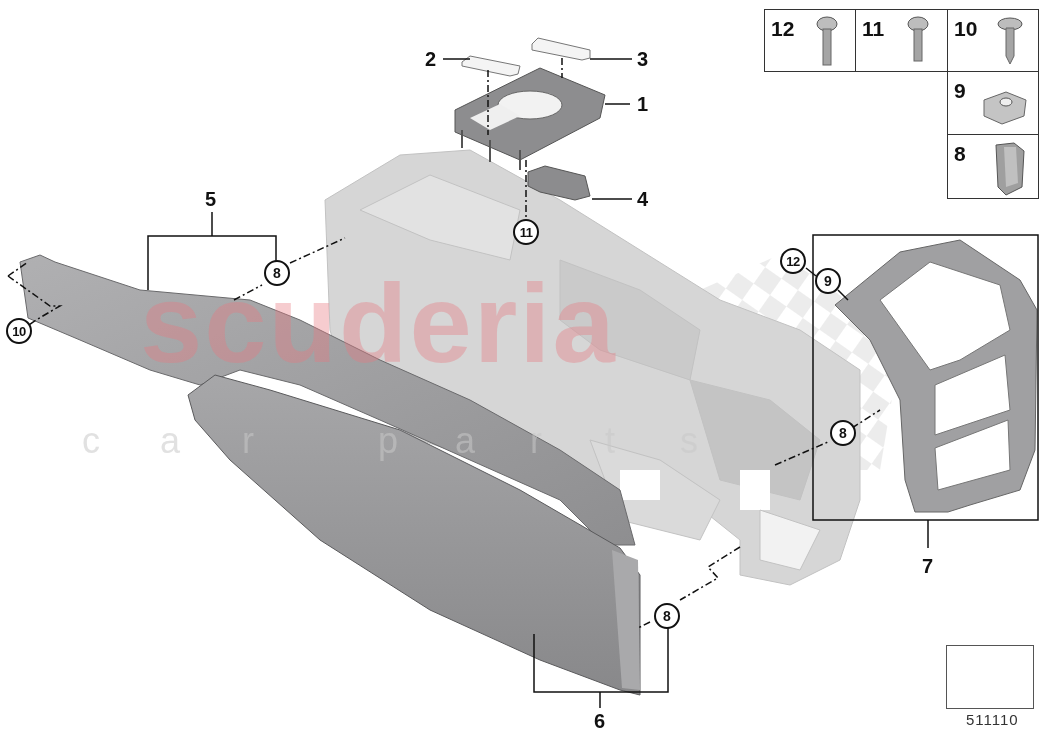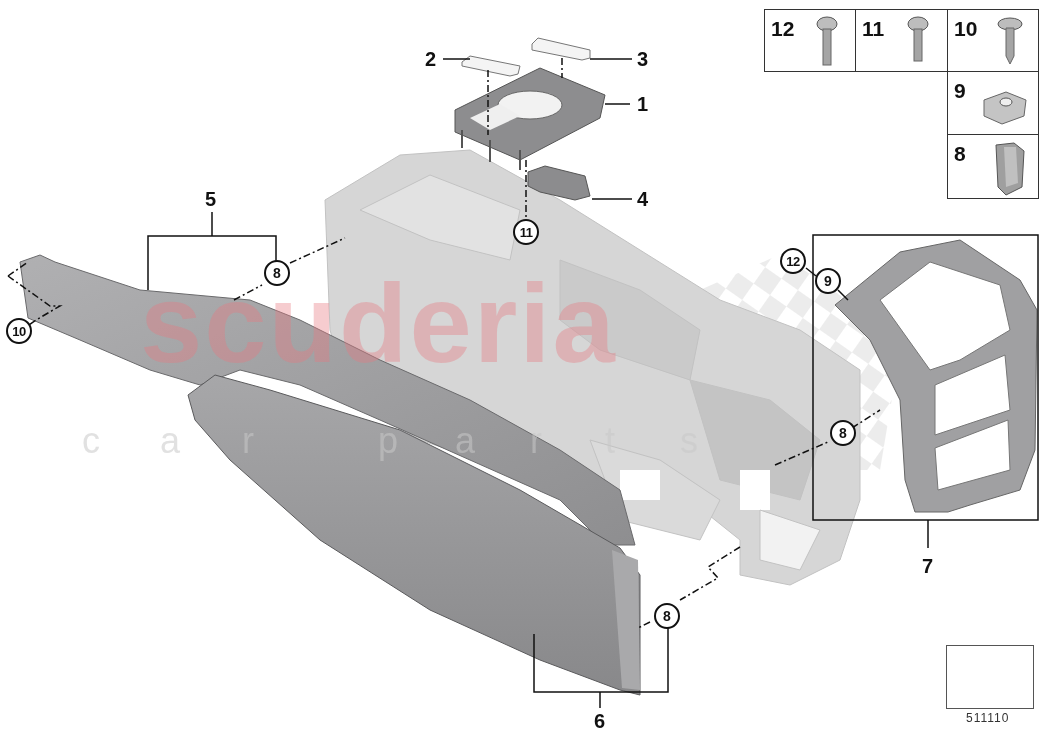--- a/index.html
+++ b/index.html
@@ -18,21 +18,21 @@
 
   .legend-cell { position:absolute; border:1px solid #333; box-sizing:border-box; background:#fff; }
   .legend-num { position:absolute; left:6px; top:8px; font-weight:bold; font-size:21px; line-height:21px; }
 
   .wm-main { position:absolute; left:92px; top:268px; font-size:112px; font-weight:bold;
              color:rgba(232,120,130,0.38); letter-spacing:2px; line-height:112px;
              font-family:Liberation Sans, sans-serif; pointer-events:none;margin-left:48px; }
   .wm-sub { position:absolute; top:420px; font-size:36px; color:rgba(200,200,200,0.55);
             font-family:"Liberation Sans", sans-serif; pointer-events:none; }
 
-  .diag-num { position:absolute; left:966px; top:711px; font-size:12px; color:#333;
+  .diag-num { position:absolute; left:966px; top:711px; font-size:15px; color:#333;
               letter-spacing:1px; }
   .orient-box { position:absolute; left:946px; top:645px; width:88px; height:64px;
                 border:1px solid #555; box-sizing:border-box; background:#fff; }
 </style>
 </head>
 <body>
 
 <div id="stage">
 
   <svg width="1050" height="735" viewBox="0 0 1050 735">

